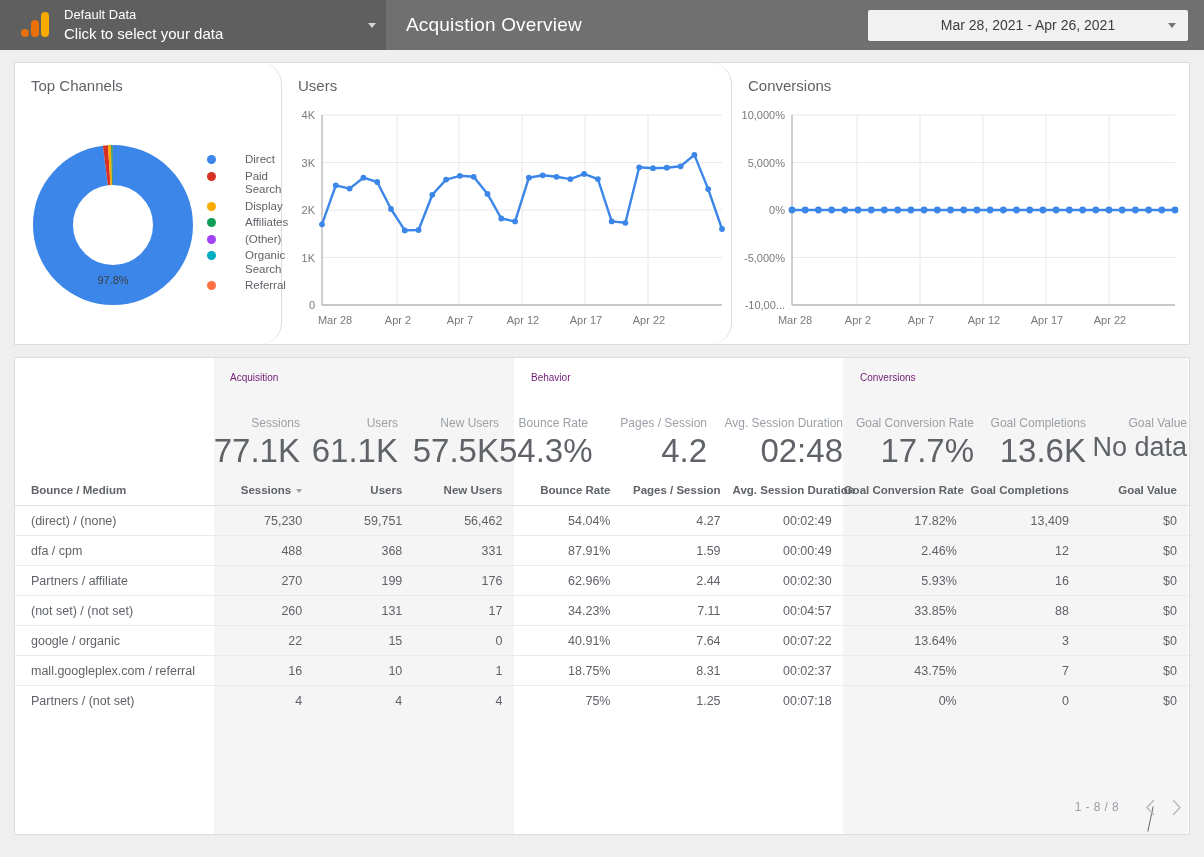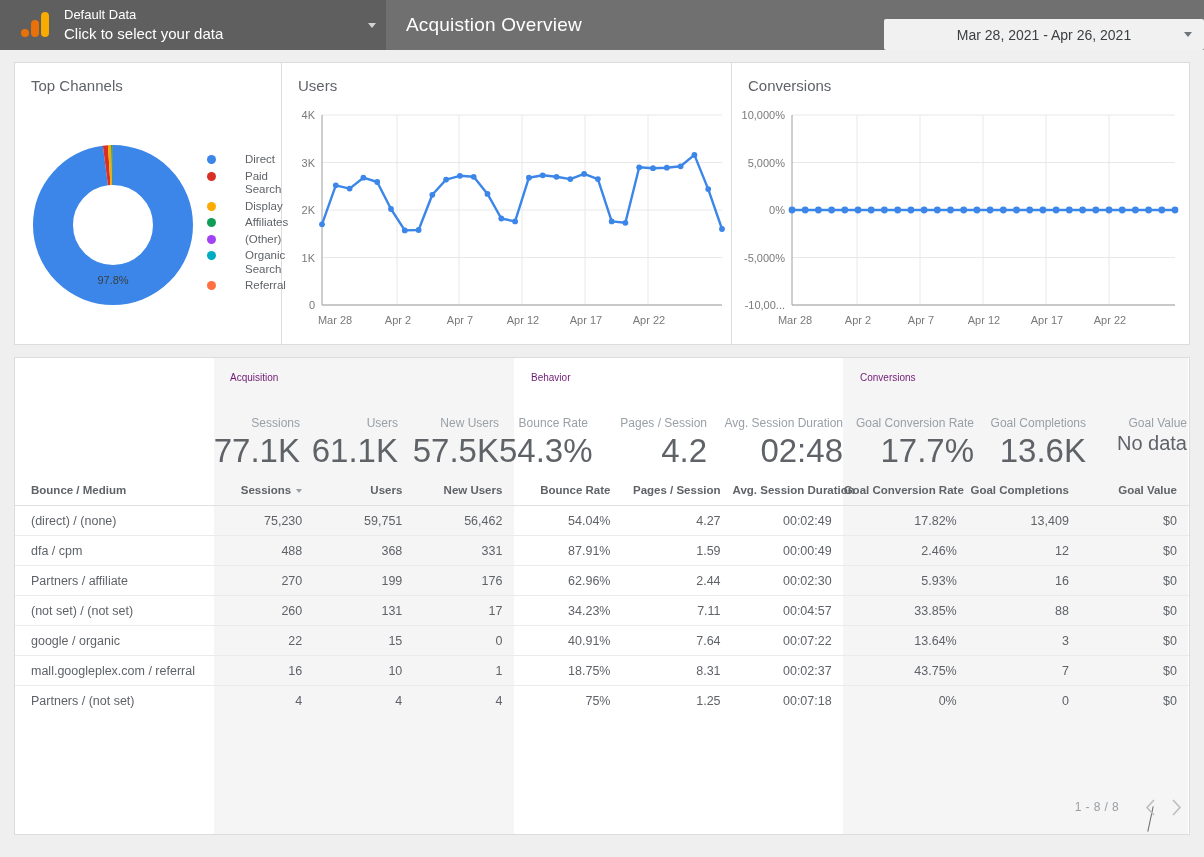--- a/index.html
+++ b/index.html
@@ -91,22 +91,22 @@
     flex: 1 1 auto;
     display: flex;
     align-items: center;
     padding-left: 20px;
     color: #ffffff;
     font-size: 19px;
     letter-spacing: .2px;
   }
   .daterange-wrap {
     display: flex;
-    align-items: flex-end;
-    padding-right: 0;
+    align-items: center;
+    padding-right: 16px;
   }
   .daterange {
     width: 320px;
     height: 31px;
     background: #f1f1f1;
     border-radius: 2px;
     display: flex;
     align-items: center;
     justify-content: center;
     position: relative;
@@ -128,20 +128,21 @@
   .row-top {
     display: flex;
     height: 283px;
     background: #ffffff;
     border: 1px solid #dcdcdc;
     box-sizing: border-box;
   }
   .panel {
     position: relative;
     box-sizing: border-box;
+    border-radius: 21px;
   }
   .panel-title {
     position: absolute;
     top: 14px;
     left: 16px;
     font-size: 15px;
     color: #5f6368;
   }
   .p-channels { width: 267px; border-right: 1px solid #dcdcdc; }
   .p-users    { width: 450px; border-right: 1px solid #dcdcdc; }
@@ -247,21 +248,21 @@
     color: #9aa0a6;
     white-space: nowrap;
   }
   .score-value {
     font-size: 33px;
     color: #5f6368;
     white-space: nowrap;
     line-height: 1.2;
     margin-top: 1px;
   }
-  .score-value.nodata { font-size: 20px; }
+  .score-value.nodata { font-size: 27px; }
 
   .tbl {
     position: absolute;
     top: 122px;
     left: 0;
     right: 0;
     bottom: 0;
   }
   table.data {
     width: 100%;

